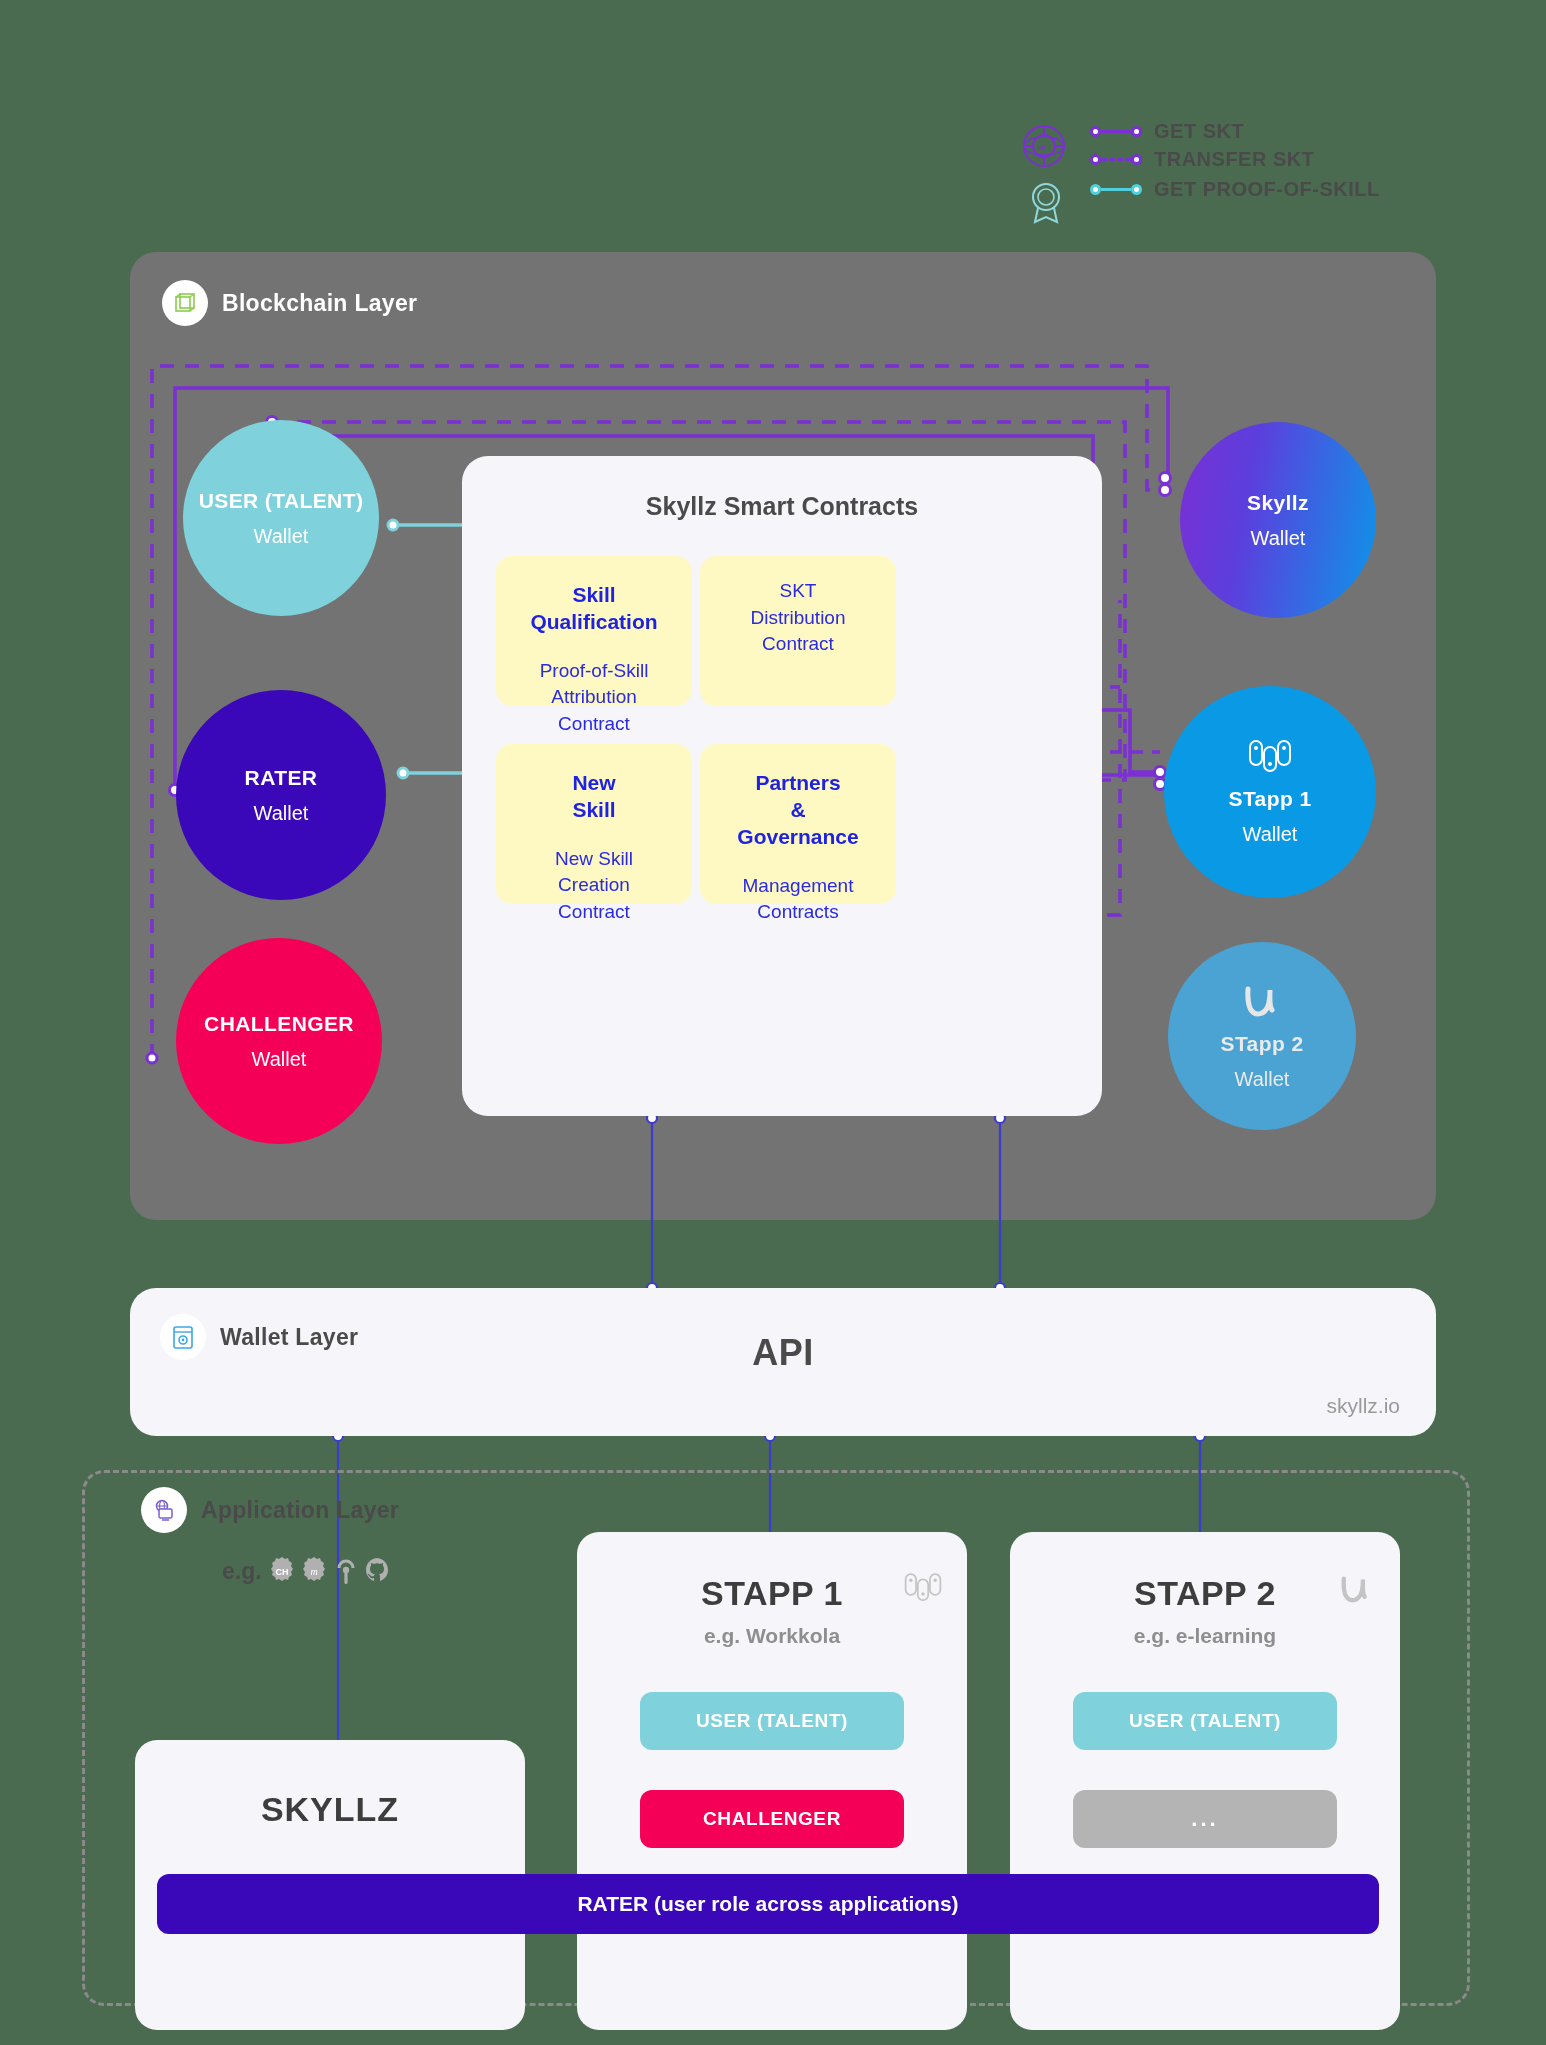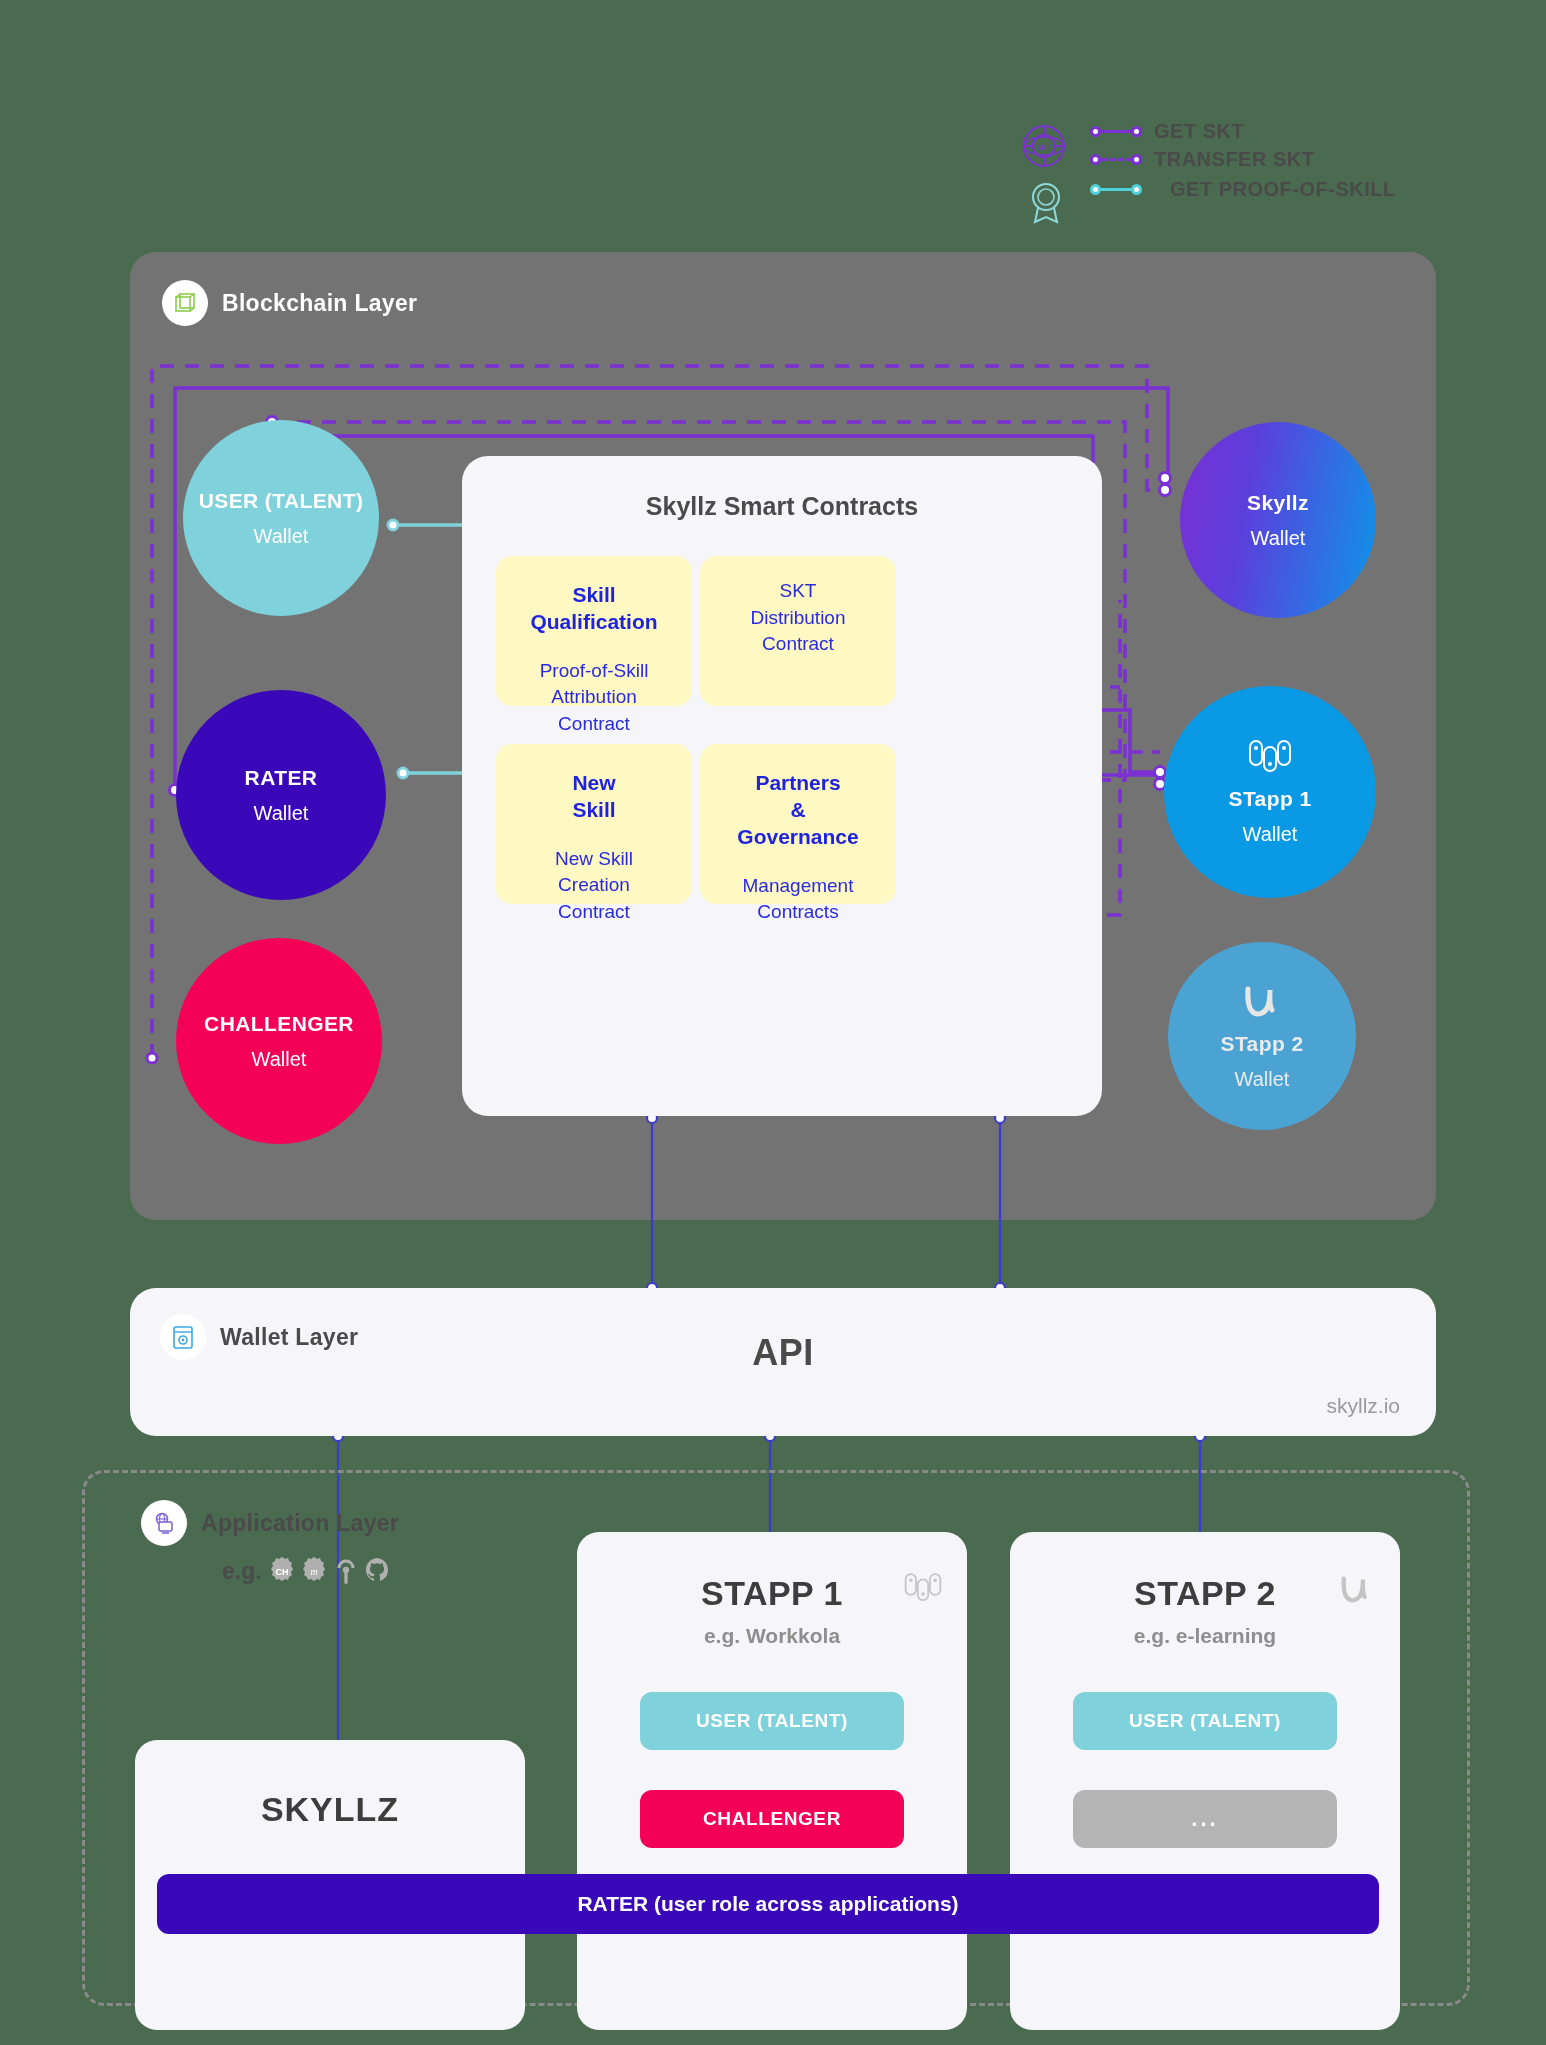--- a/index.html
+++ b/index.html
@@ -13,21 +13,21 @@
   #stage{position:absolute;left:0;top:0;width:1546px;height:2045px;}
 
   
   .legend{position:absolute;left:1010px;top:118px;width:420px;height:100px;}
   .legend-ico{position:absolute;width:44px;height:44px;}
   .legend-ico.skt{left:12px;top:6px;}
   .legend-ico.pos{left:14px;top:62px;}
   .legend-row{position:absolute;left:80px;height:26px;display:flex;align-items:center;gap:0;}
   .legend-row.r1{top:0px;}
   .legend-row.r2{top:28px;}
-  .legend-row.r3{top:58px;gap:16px;}
+  .legend-row.r3{top:58px;}
   .legend-label{font-size:20px;font-weight:bold;color:#4a4a4a;letter-spacing:.5px;margin-left:12px;white-space:nowrap;}
   .lg-line{position:relative;width:52px;height:12px;display:flex;align-items:center;}
   .lg-dot{width:11px;height:11px;border-radius:50%;background:#fff;border:3px solid #7B2FD4;box-sizing:border-box;z-index:2;}
   .lg-dot.cy{border-color:#4FD0DC;}
   .lg-seg{flex:1;height:3px;background:#7B2FD4;}
   .lg-seg.cy{background:#4FD0DC;}
   .lg-seg.dash{background:none;border-top:3px dashed #7B2FD4;height:0;}
 
   
   .bc-layer{position:absolute;left:130px;top:252px;width:1306px;height:968px;background:#737373;border-radius:26px;}
@@ -64,21 +64,21 @@
   .c-stapp2 .nm,.c-stapp2 .wl{color:#eaeaea;}
 
   
   .sv-layer{position:absolute;left:130px;top:1288px;width:1306px;height:148px;background:#f6f6fa;border-radius:26px;}
   .sv-head{left:30px;top:26px;}
   .api{position:absolute;left:0;top:44px;width:100%;text-align:center;font-size:36px;font-weight:bold;color:#4a4a4a;letter-spacing:.5px;}
   .skyllzio{position:absolute;right:36px;bottom:18px;font-size:21px;color:#9a9a9a;font-weight:normal;}
 
   
   .app-layer{position:absolute;left:82px;top:1470px;width:1382px;height:530px;border:3px dashed #8a8a8a;border-radius:22px;}
-  .app-head{left:56px;top:27px;justify-content:flex-end;}
+  .app-head{left:56px;top:14px;justify-content:flex-end;}
   .eg-row{position:absolute;left:222px;top:1555px;display:flex;align-items:center;gap:0;}
   .eg-lbl{font-size:23px;font-weight:bold;color:#4a4a4a;margin-right:4px;}
   .eg-ico{width:32px;height:32px;}
 
   .app-card{position:absolute;background:#f6f6fa;border-radius:22px;}
   .ac-skyllz{left:135px;top:1740px;width:390px;height:290px;}
   .ac-s1{left:577px;top:1532px;width:390px;height:498px;}
   .ac-s2{left:1010px;top:1532px;width:390px;height:498px;}
   .ac-title{position:absolute;left:0;top:42px;width:100%;text-align:center;font-size:34px;font-weight:bold;color:#3d3d3d;letter-spacing:.5px;}
   .ac-sub{position:absolute;left:0;top:92px;width:100%;text-align:center;font-size:21px;font-weight:bold;color:#8e8e8e;}

